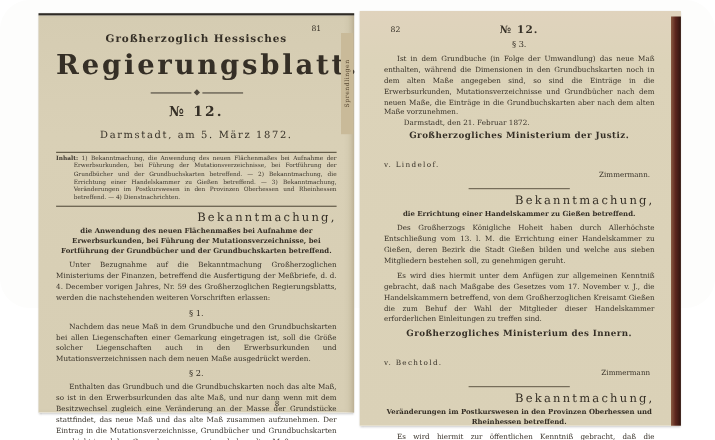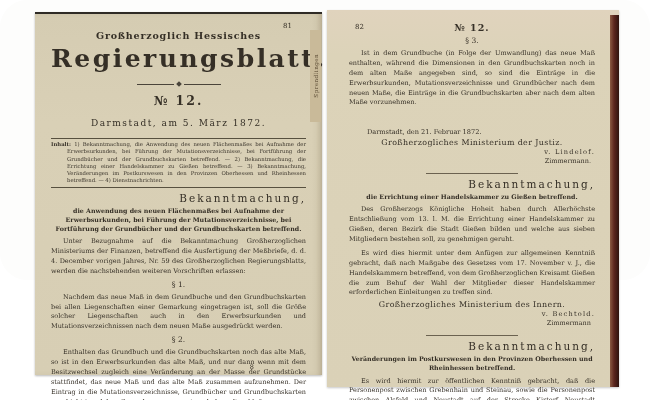--- a/index.html
+++ b/index.html
@@ -42,24 +42,24 @@
   .page-right{
     position:absolute;left:327px;top:10px;width:292px;height:377px;
     background:linear-gradient(180deg,#e0d3bd 0%,#dcd3b9 12%,#dad1b7 100%);
     box-shadow:0 1px 2px rgba(0,0,0,.22);
     box-sizing:border-box;padding:12px 24px 8px 22px;color:#352f26;position:absolute;
   }
   .binding{position:absolute;right:0;top:5px;bottom:0;width:9px;
            background:linear-gradient(to right,#8a5a42 0%,#5c261e 45%,#2e130e 100%);}
   .rp-header{position:relative;text-align:center;font-weight:bold;font-size:9.5px;letter-spacing:1px;}
   .pageno-r{position:absolute;left:6px;top:1px;font-weight:normal;font-size:7px;letter-spacing:0;}
-  .dateline-l{margin-top:20px;font-size:6.6px;padding-left:18px;}
+  .dateline-l{margin-top:0;font-size:6.6px;padding-left:18px;}
   .auth{margin-top:6px;text-align:center;font-size:6.6px;}
-  .ministry{margin-top:2px;text-align:center;font-weight:normal;font-size:7.9px;letter-spacing:.4px;}
-  .signer{margin-top:1px;text-align:right;font-size:6.6px;letter-spacing:1.2px;}
+  .ministry{margin-top:2px;text-align:center;font-weight:bold;font-size:7.9px;letter-spacing:.4px;}
+  .signer{margin-top:19px;text-align:left;font-size:6.6px;letter-spacing:1.2px;}
   .countersign{margin-top:1px;text-align:right;padding-right:4px;font-size:6.5px;}
   .divider{width:92px;border:0;border-top:1px solid #6b6250;margin:8px auto 0;}
   .rp .para{font-size:6.5px;}
 </style>
 </head>
 <body>
 
 <div class="stage">
 
   <div class="page-left">

